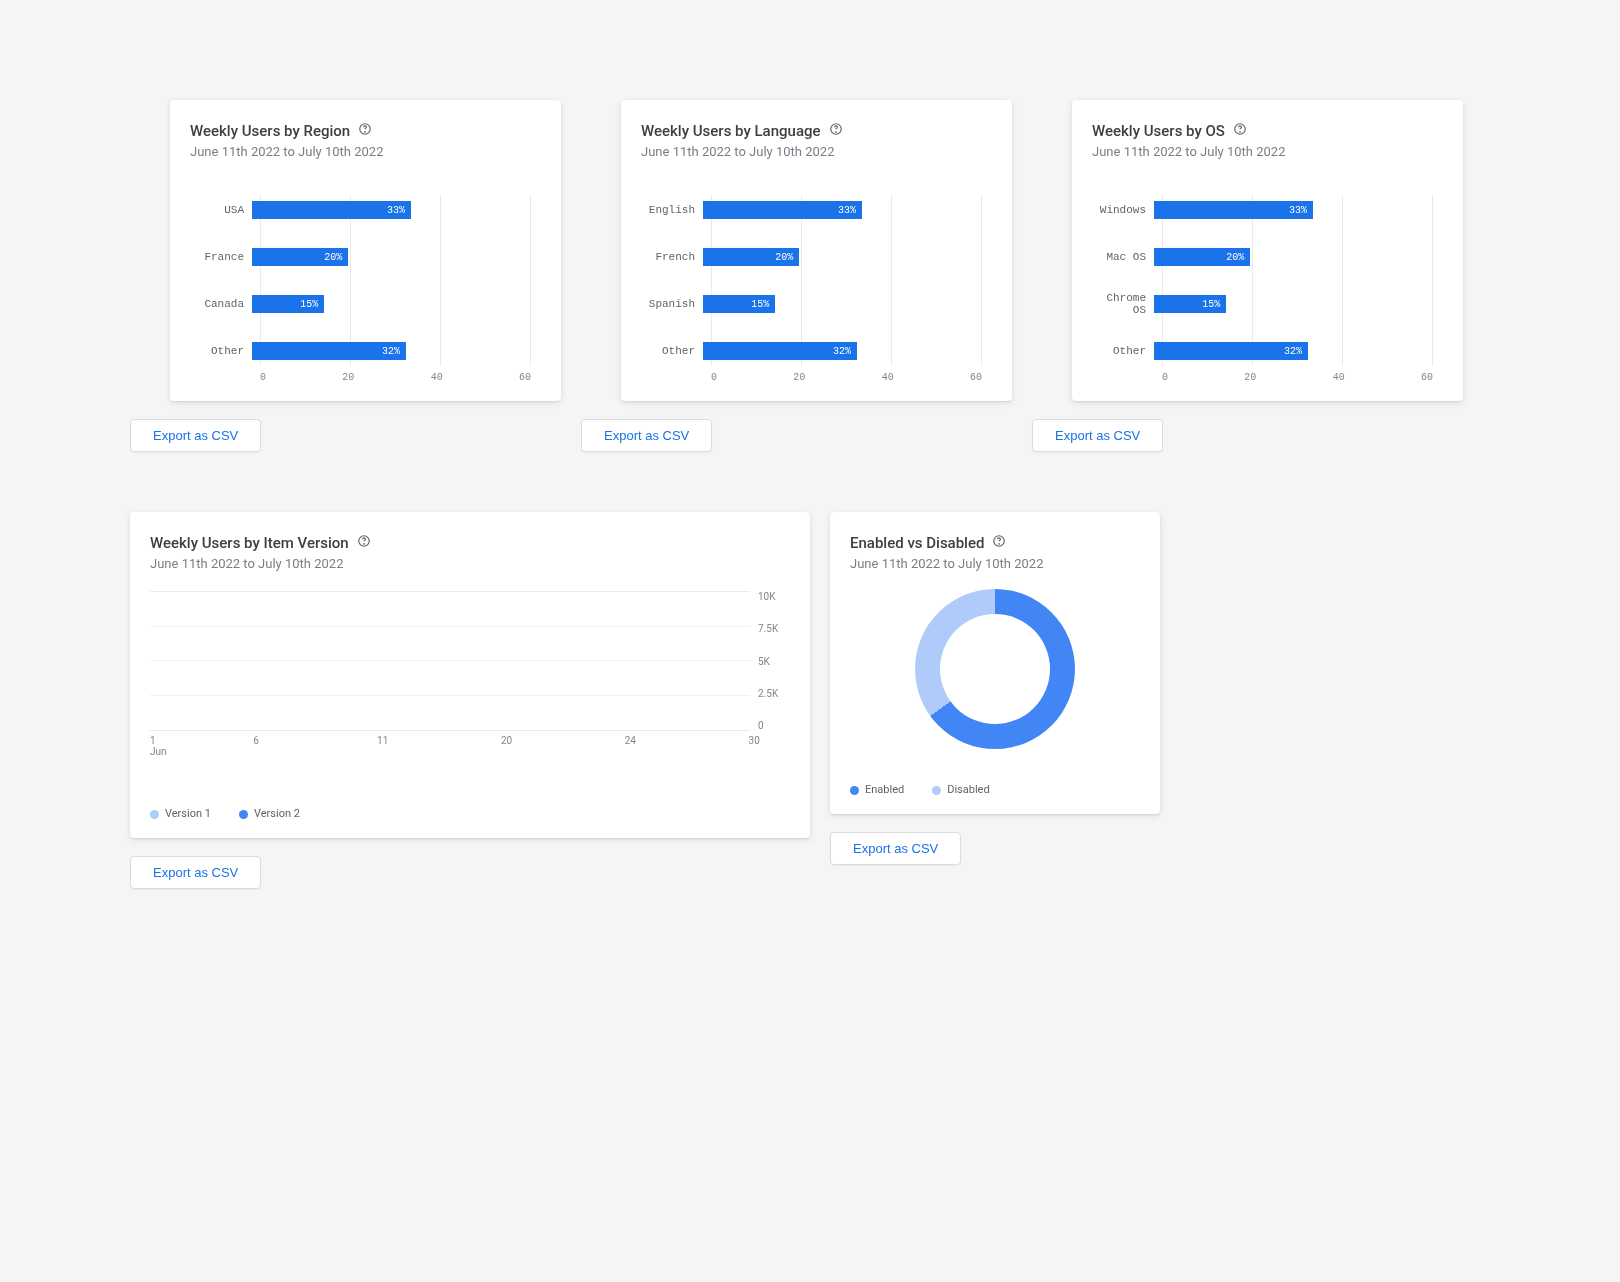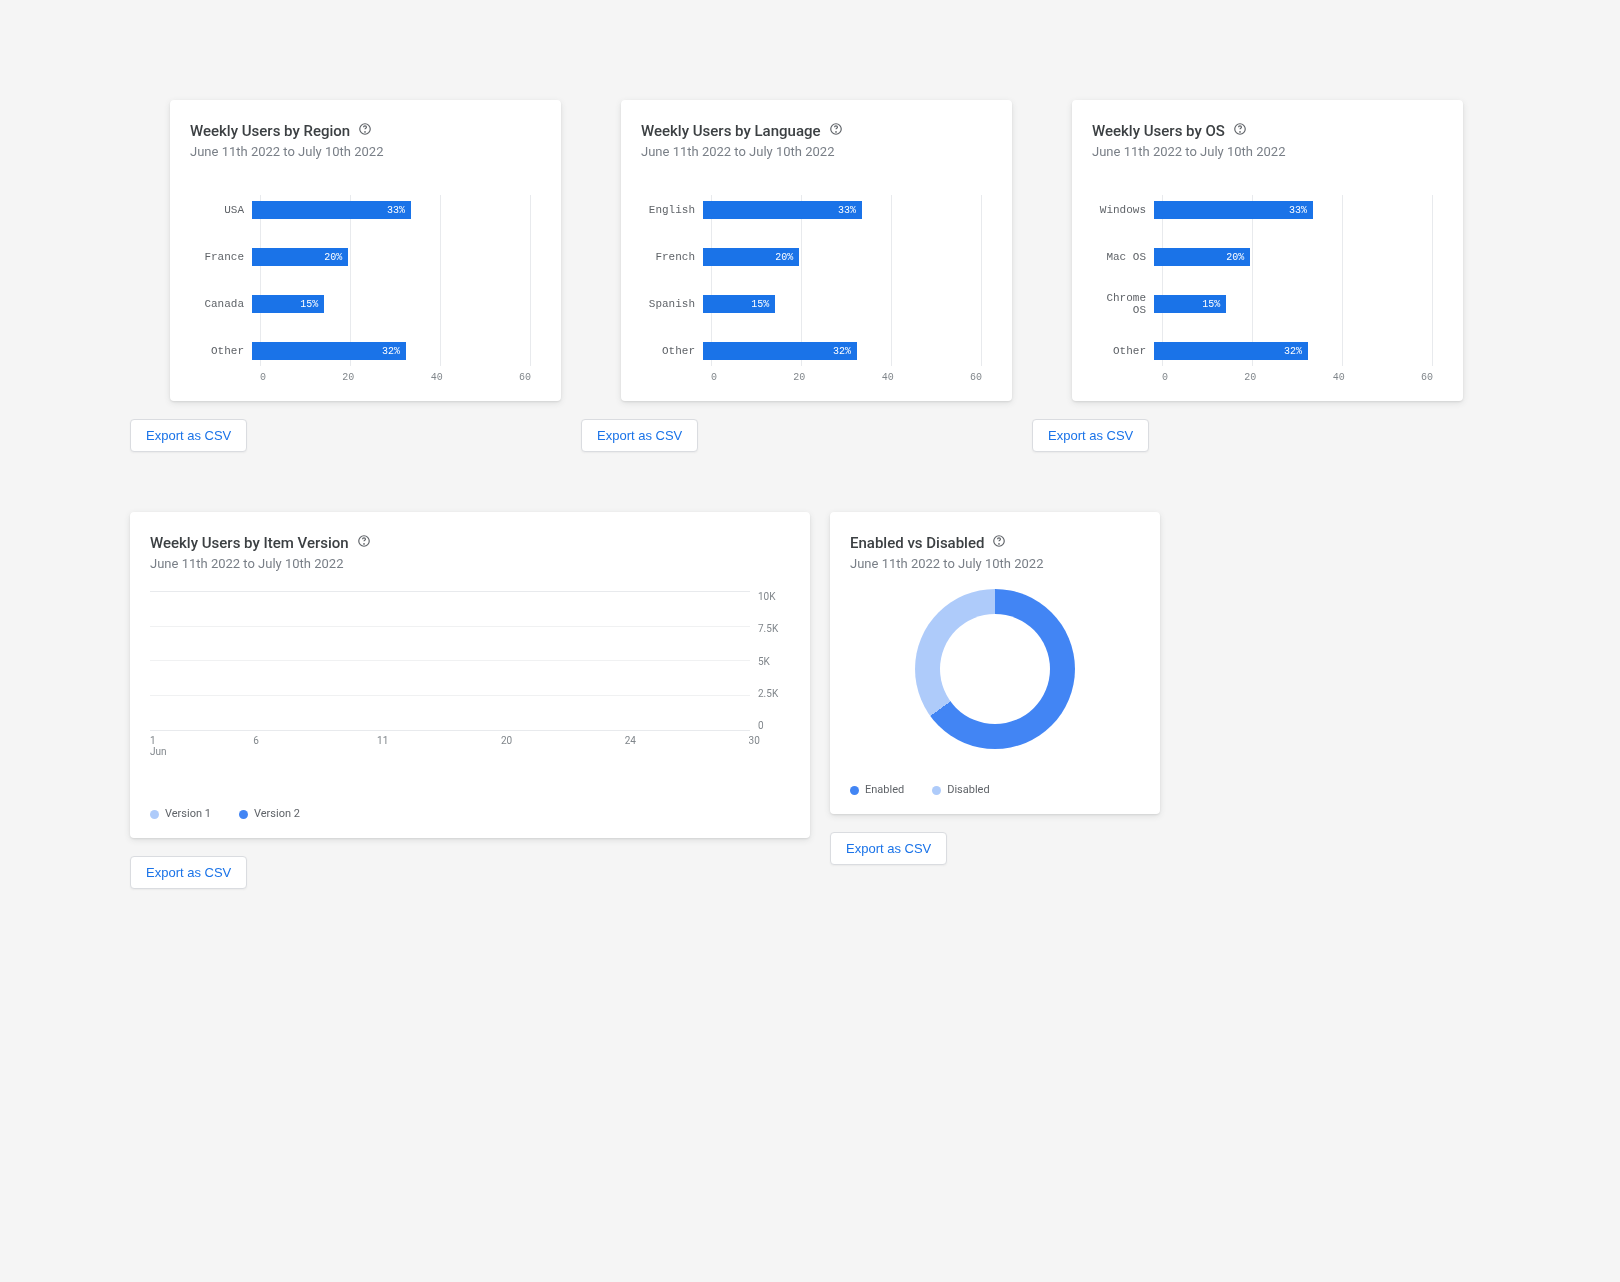--- a/index.html
+++ b/index.html
@@ -33,21 +33,21 @@
 .hbar-fill { position: absolute; left: 0; top: 0; bottom: 0; background: #1a73e8; display: flex; align-items: center; justify-content: flex-end; padding-right: 6px; color: #fff; font-size: 10px; }
 .hbar-xaxis { display: flex; margin-left: 70px; margin-right: 10px; justify-content: space-between; font-size: 10px; color: #80868b; margin-top: 6px; }
 .export-btn {
   align-self: flex-start;
   background: #fff;
   border: 1px solid #dadce0;
   border-radius: 4px;
   color: #1a73e8;
   font-size: 13px;
   font-weight: 500;
-  padding: 8px 15px;
+  padding: 8px 22px;
   cursor: pointer;
   box-shadow: 0 1px 2px rgba(60,64,67,.06);
 }
 .stacked-area { margin-top: 20px; }
 .stacked-outer { display: flex; }
 .stacked-chart {
   position: relative; flex: 1; height: 140px; border-top: 1px solid #e8eaed; border-bottom: 1px solid #e8eaed;
   display: flex; align-items: flex-end; gap: 2px; padding: 0 2px;
 }
 .stacked-chart .yg { position: absolute; left: 0; right: 0; height: 1px; background: #f0f1f2; }

